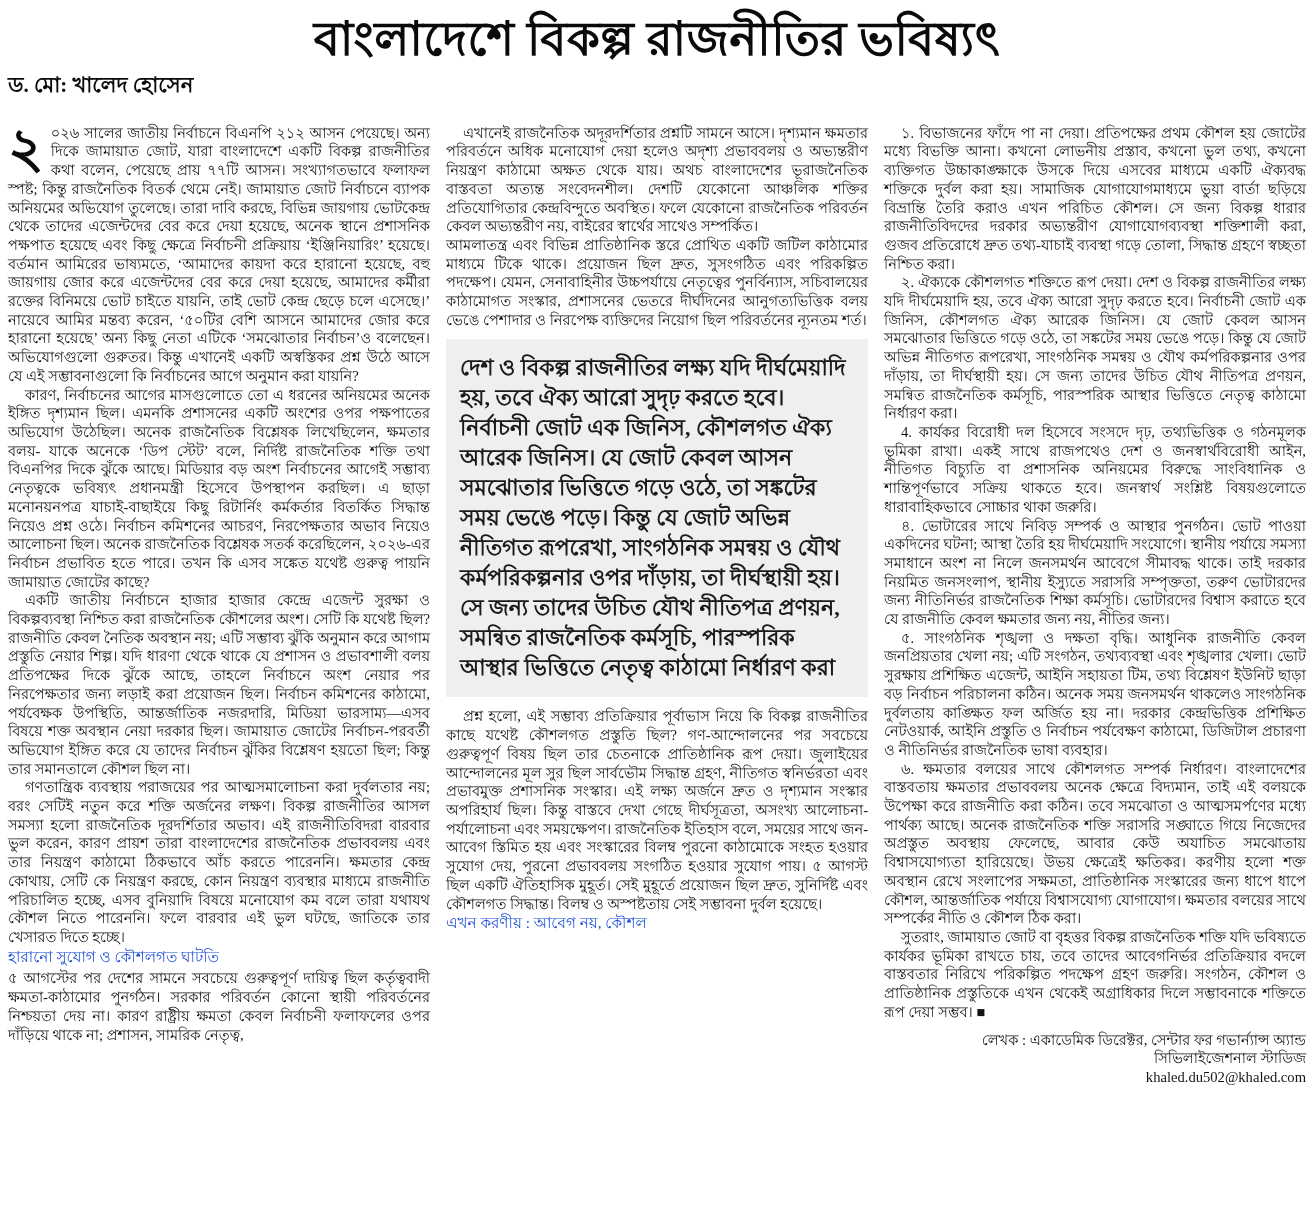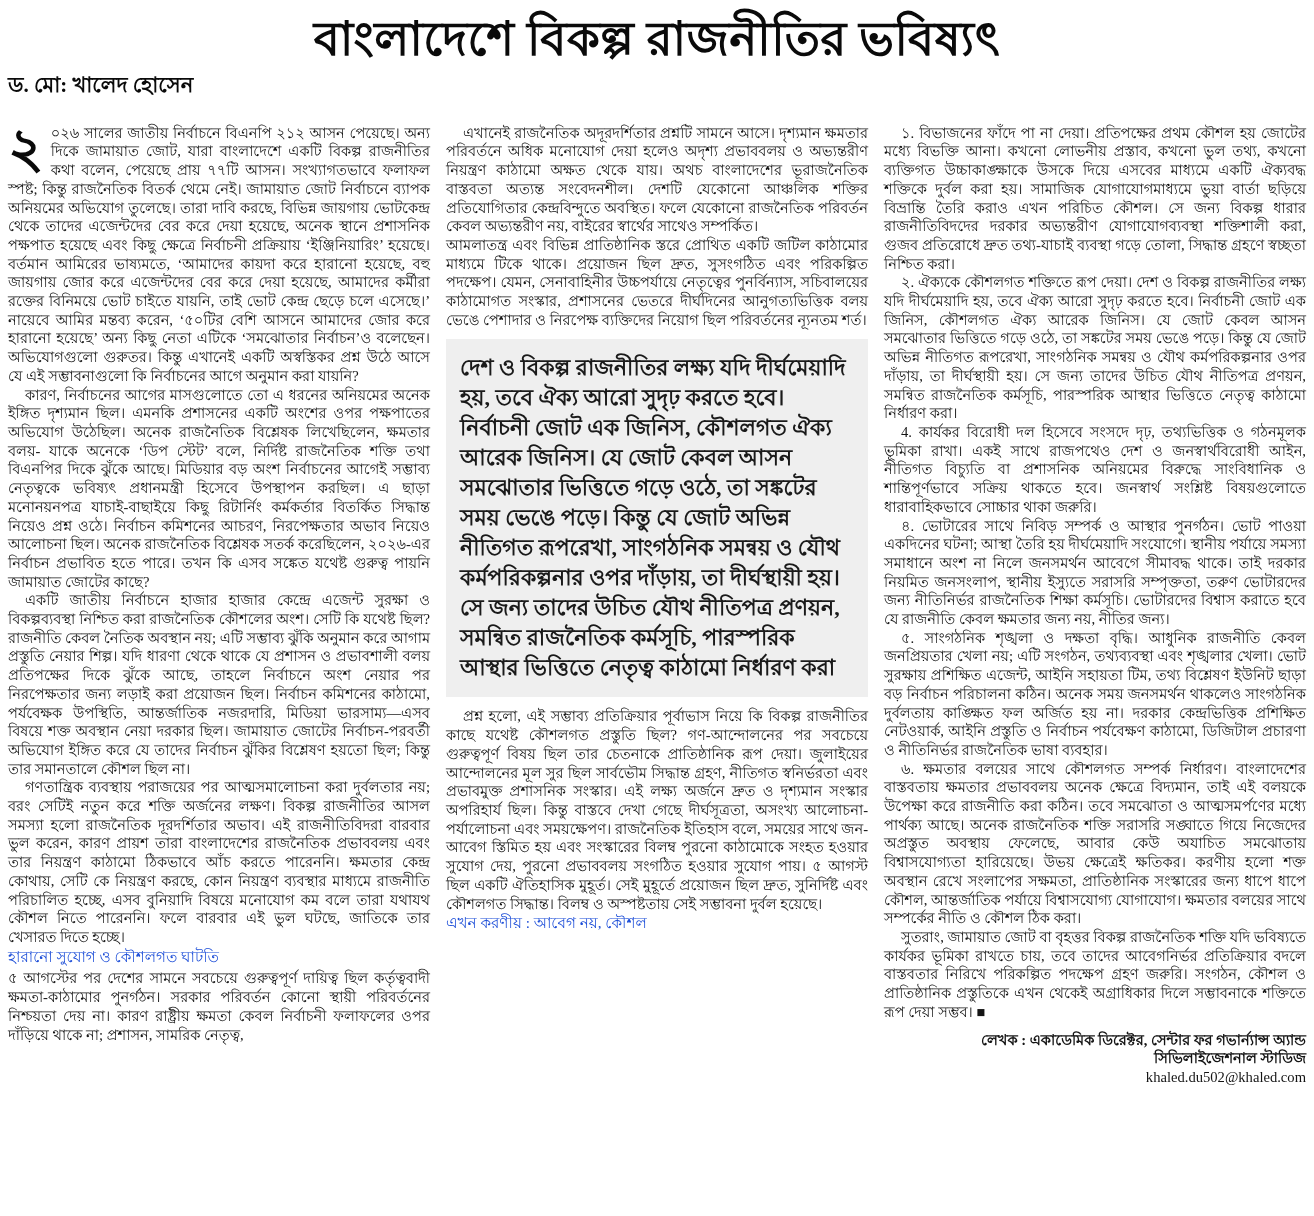--- a/index.html
+++ b/index.html
@@ -23,21 +23,21 @@
     float:left; font-size:55px; line-height:46px; font-weight:700;
     padding:2px 7px 0 0; color:#0a0a0a;
   }
   .subhead { font-weight:400; font-size:15.2px; margin:1px 0 3px; text-indent:0; color:#1d4ed8; }
   .pullquote {
     background:#efefef; margin:10px 0 10px; padding:14px 12px 14px 14px;
     font-size:22px; line-height:30px; font-weight:700; text-align:left;
     color:#1a1a1a;
   }
   .author-block { margin-top:9px; text-align:right; }
-  .author-credit { font-weight:700; font-size:14.6px; line-height:18.7px; }
+  .author-credit { font-weight:400; font-size:14.6px; line-height:18.7px; }
   .author-email { font-size:14.6px; line-height:18.7px; }
 </style>
 </head>
 <body>
 
 <div class="page">
 
   <h1 class="title">বাংলাদেশে বিকল্প রাজনীতির ভবিষ্যৎ</h1>
   <div class="byline">ড. মো: খালেদ হোসেন</div>
 

